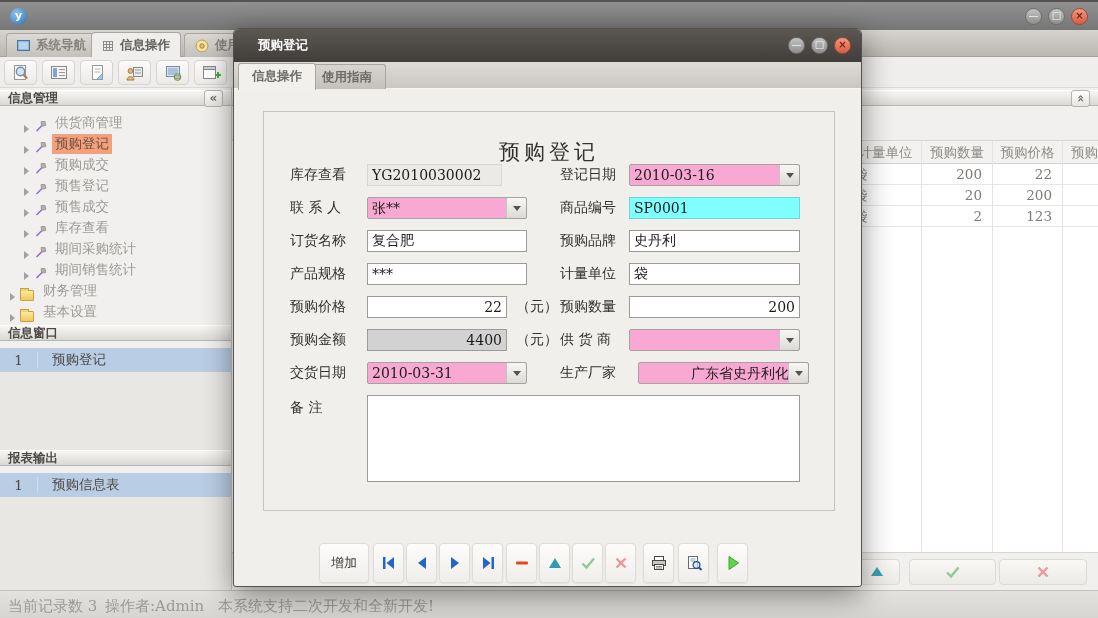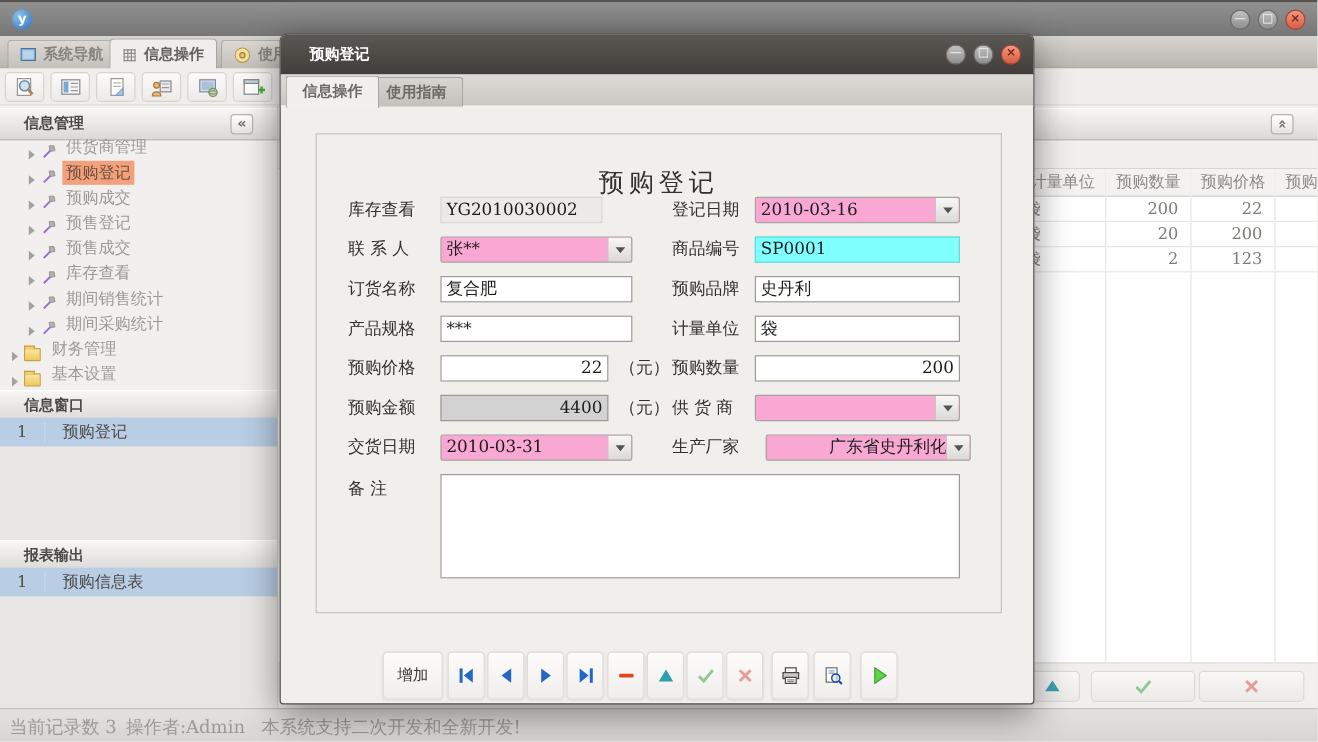--- a/index.html
+++ b/index.html
@@ -24,23 +24,23 @@
     background:linear-gradient(#dcd9d4,#c4c1bc); border:1px solid #a9a6a1; border-bottom:none;
     border-radius:4px 4px 0 0; color:#86837f; font-weight:bold; font-size:12.5px; }
   .mtab.active { background:#efeeec; color:#63605d; top:2px; height:26px; }
 
   .toolbar { position:absolute; top:57px; left:0; right:0; height:31px; background:#efeeec; border-bottom:1px solid #dbd9d5; }
   .tbtn { position:absolute; top:3px; width:33px; height:25px; border:1px solid #d6d4d0; border-radius:4px;
     background:linear-gradient(#fcfbfa,#eceae7); display:flex; align-items:center; justify-content:center; }
 
   
   .sidebar { position:absolute; left:0; top:88px; width:232px; bottom:28px; background:#f1f0ee; border-right:1px solid #c9c7c3; }
-  .panel-header { position:absolute; left:0; right:0; height:27px;
+  .panel-header { position:absolute; left:0; right:0; height:16px;
     background:linear-gradient(#f7f6f4,#dbd9d5); border-top:1px solid #fff; border-bottom:1px solid #b9b7b3;
-    display:flex; align-items:center; padding:0 20px; font-weight:bold; font-size:12.5px; color:#4c4a47; }
+    display:flex; align-items:center; padding:0 8px; font-weight:bold; font-size:12.5px; color:#4c4a47; }
   .collapse-btn { margin-left:auto; width:19px; height:17px; border:1px solid #b5b3af; border-radius:3px;
     background:linear-gradient(#ffffff,#e6e4e0); color:#6d6b68; font-size:12px; line-height:15px; text-align:center; }
   .rot90 { display:inline-block; transform:rotate(90deg); }
 
   .tree { position:absolute; top:24px; left:0; right:0; }
   .trow { height:21px; display:flex; align-items:flex-end; font-size:13.5px; color:#9c9a96; font-family:"DejaVu Serif",serif; }
   .trow .ind1 { width:24px; flex:none; } .trow .ind0 { width:10px; flex:none; }
   .exp { width:0; height:0; border-left:5px solid #a3a19d; border-top:4px solid transparent; border-bottom:4px solid transparent; margin-right:5px; flex:none; }
   .ticon { margin-right:5px; flex:none; display:flex; }
   .tlabel { padding:1px 3px; white-space:nowrap; }
@@ -273,32 +273,32 @@
         </div>
       <div class="trow">
           <span class="ind1"></span>
           <span class="exp"></span>
           <span class="ticon">
             <svg width="13" height="13" viewBox="0 0 13 13">
               <line x1="2.5" y1="11" x2="8.5" y2="5" stroke="#9b6bd4" stroke-width="1.6"></line>
               <polygon points="7,1.5 11,1.5 11.8,5.5 7.6,6.2" fill="#b3b1ad" stroke="#8d8b87" stroke-width="0.7"></polygon>
             </svg>
           </span>
+          <span class="tlabel">期间采购统计</span>
+        </div>
+      <div class="trow">
+          <span class="ind1"></span>
+          <span class="exp"></span>
+          <span class="ticon">
+            <svg width="13" height="13" viewBox="0 0 13 13">
+              <line x1="2.5" y1="11" x2="8.5" y2="5" stroke="#9b6bd4" stroke-width="1.6"></line>
+              <polygon points="7,1.5 11,1.5 11.8,5.5 7.6,6.2" fill="#b3b1ad" stroke="#8d8b87" stroke-width="0.7"></polygon>
+            </svg>
+          </span>
           <span class="tlabel">期间销售统计</span>
-        </div>
-      <div class="trow">
-          <span class="ind1"></span>
-          <span class="exp"></span>
-          <span class="ticon">
-            <svg width="13" height="13" viewBox="0 0 13 13">
-              <line x1="2.5" y1="11" x2="8.5" y2="5" stroke="#9b6bd4" stroke-width="1.6"></line>
-              <polygon points="7,1.5 11,1.5 11.8,5.5 7.6,6.2" fill="#b3b1ad" stroke="#8d8b87" stroke-width="0.7"></polygon>
-            </svg>
-          </span>
-          <span class="tlabel">期间采购统计</span>
         </div>
       <div class="trow">
           <span class="ind0"></span>
           <span class="exp"></span>
           <span class="folder"></span>
           <span class="tlabel">财务管理</span>
         </div>
       <div class="trow">
           <span class="ind0"></span>
           <span class="exp"></span>

